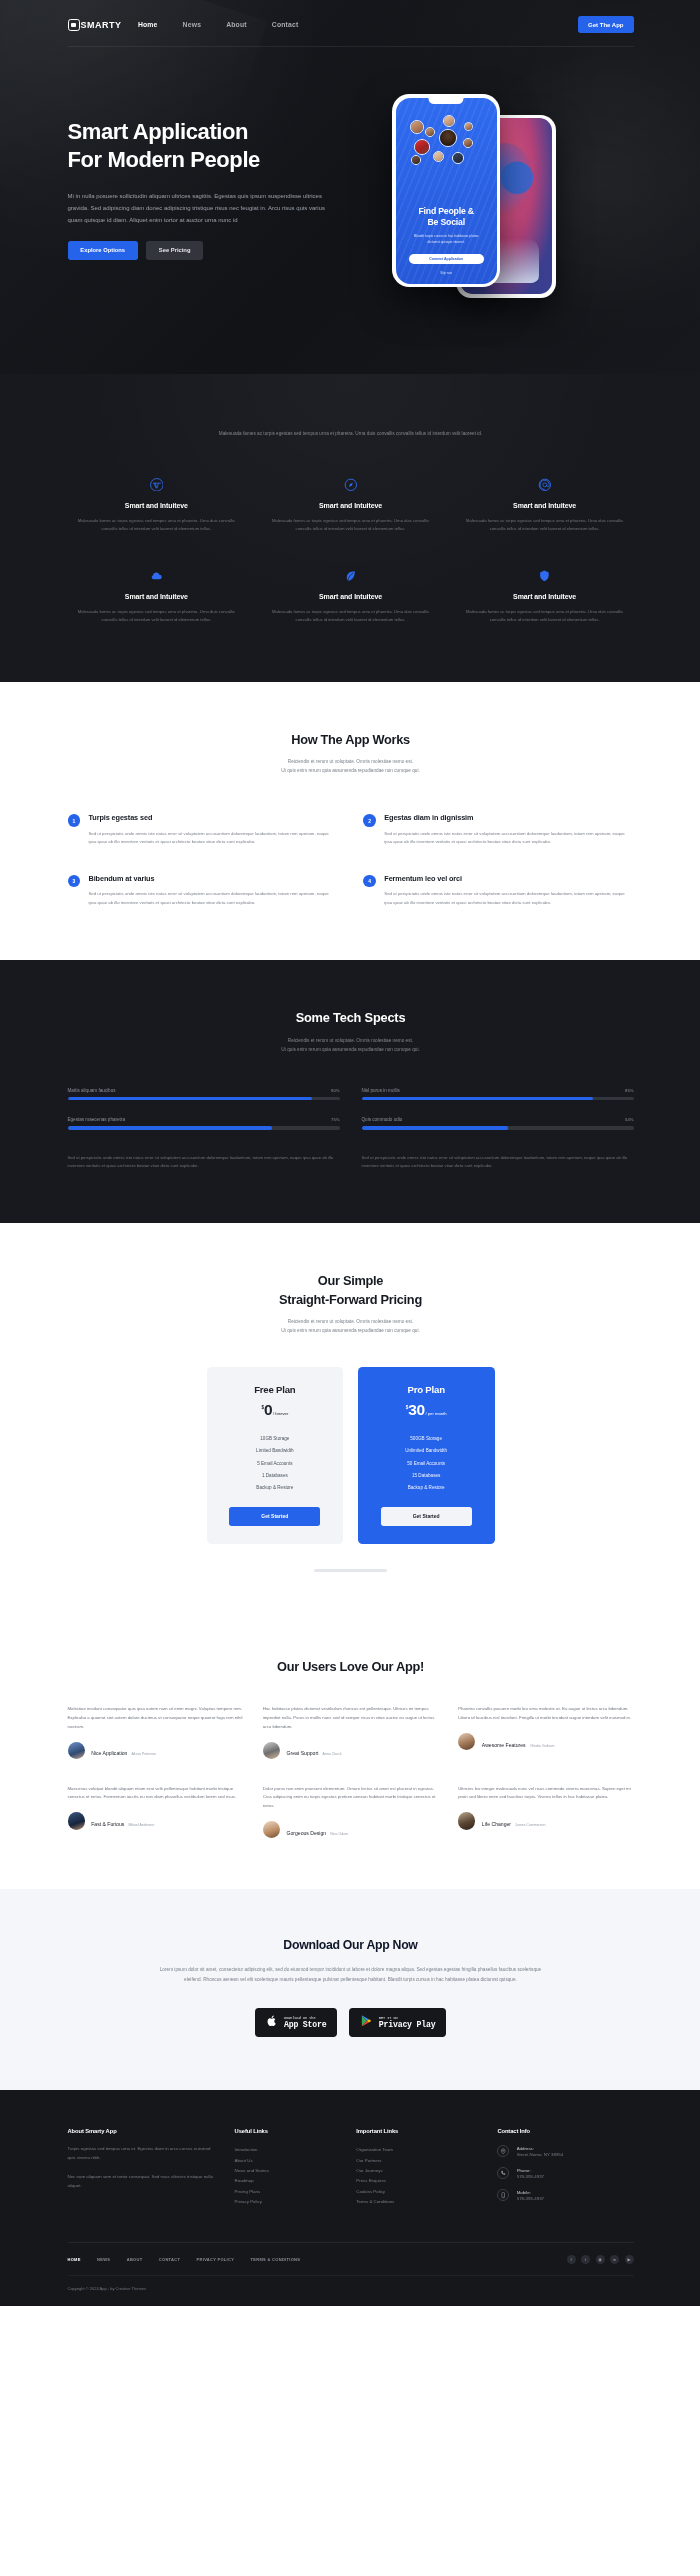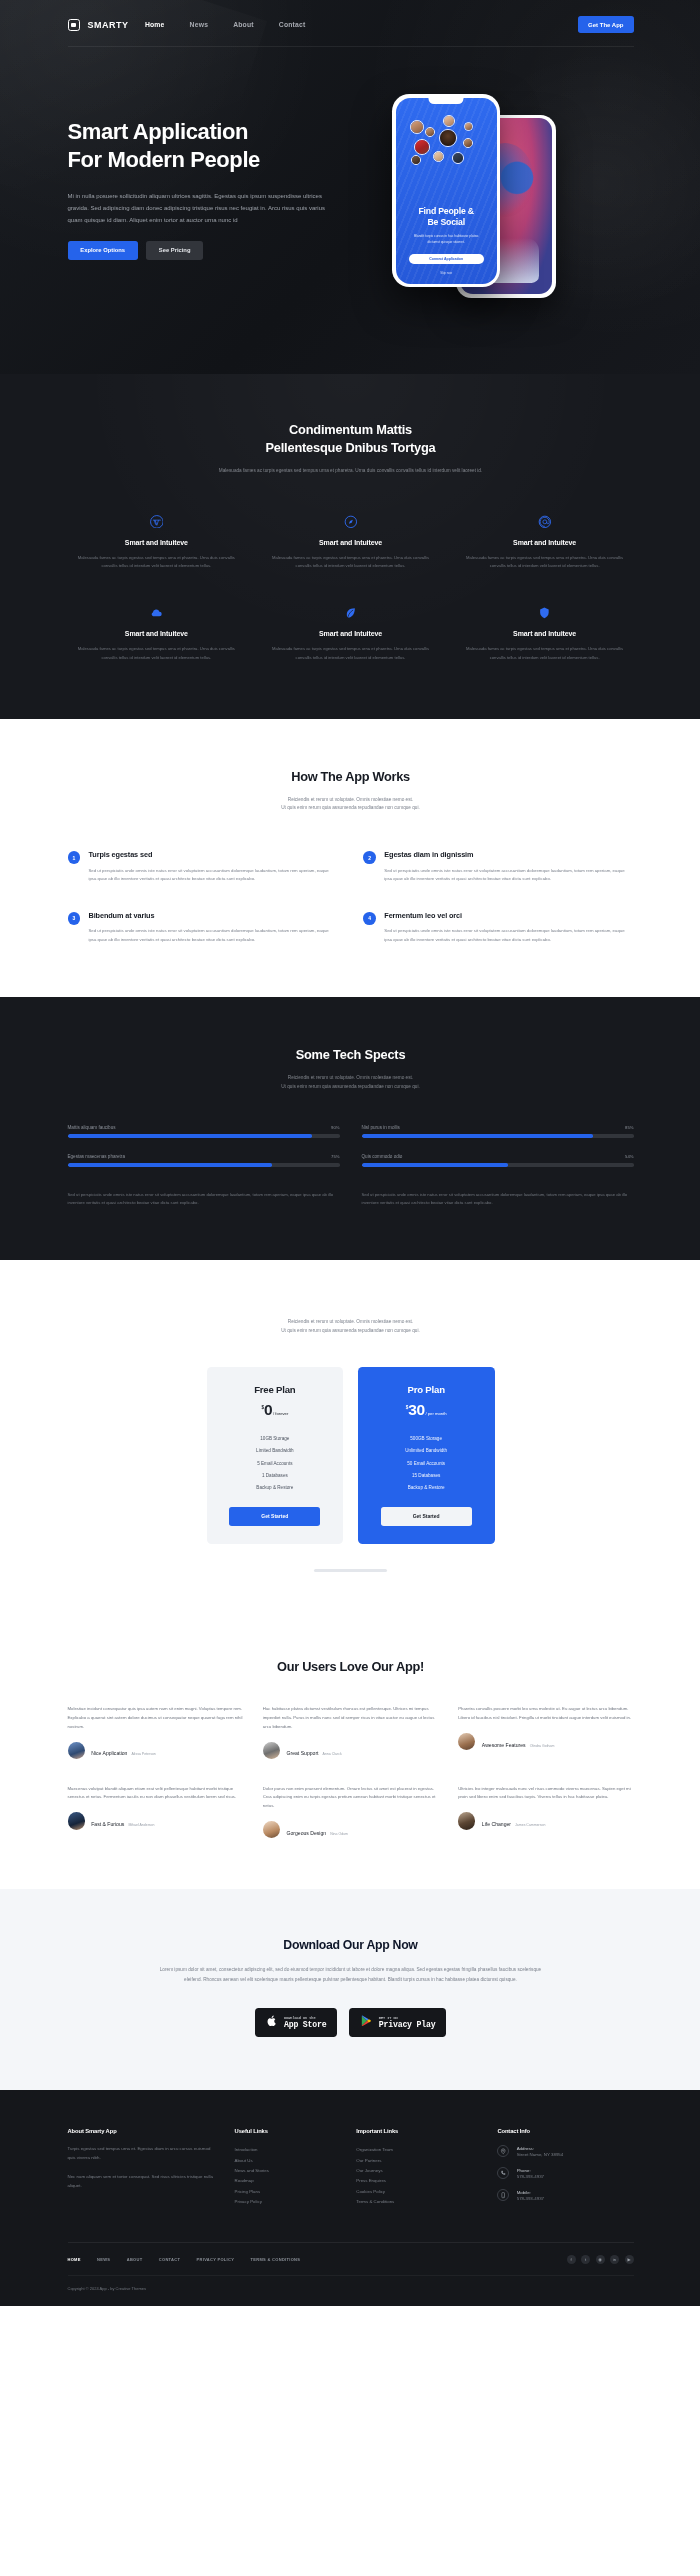--- a/index.html
+++ b/index.html
@@ -33,21 +33,21 @@
     background:radial-gradient(ellipse at center,rgba(255,255,255,.04),transparent 65%);
     pointer-events:none;
   }
 
   .nav {
     position:relative;z-index:5;
     display:flex;align-items:center;
     padding:16.4px 0 12.8px 0;
     width:566px;margin:0 auto;
   }
-  .brand { display:flex;align-items:center;gap:8px; }
+  .brand { display:flex;align-items:center;gap:1px; }
   .brand-mark{
     width:12px;height:12px;border:1.5px solid #fff;border-radius:2.7px;
     display:flex;align-items:center;justify-content:center;
   }
   .brand-mark i{ width:4.6px;height:4.6px;background:#fff;border-radius:0.9px;display:block; }
   .brand-name{ color:#fff;font-weight:bold;font-size:9px;letter-spacing:0.5px; }
   .nav-links{ display:flex;align-items:center;gap:25px;margin-left:16.4px; }
   .nav-links a{ color:#a7aab1;font-size:6.8px;text-decoration:none;font-weight:bold;letter-spacing:0.2px;}
   .nav-links a.active{ color:#ffffff; }
   .nav-cta{
@@ -357,24 +357,20 @@
             <div class="pf-btn">Connect Application</div>
             <div class="pf-skip">Skip now</div>
           </div>
         </div>
       </div>
     </div>
   </section>
 
   <section class="features">
     <div class="sec-head">
-      <h2>
-        <span>Condimentum Mattis</span><br>
-        <span>Pellentesque Dnibus Tortyga</span>
-      </h2>
       <p>Malesuada fames ac turpis egestas sed tempus urna et pharetra. Urna duis convallis convallis tellus id interdum velit laoreet id.</p>
     </div>
 
     <div class="feat-grid">
 
       <div class="feat">
         <div class="feat-ico">
           <svg width="13.7" height="13.7" viewBox="0 0 24 24">
               <circle cx="12" cy="12" r="11" fill="none" stroke="#2f6bf0" stroke-width="1.6"></circle>
               <path d="M5 9h14M9 9l3 9 3-9M7.5 9l2.5 8" fill="none" stroke="#2f6bf0" stroke-width="1.4"></path>
@@ -540,20 +536,24 @@
     </div>
 
     <div class="spec-notes">
       <p>Sed ut perspiciatis unde omnis iste natus error sit voluptatem accusantium doloremque laudantium, totam rem aperiam, eaque ipsa quae ab illo inventore veritatis et quasi architecto beatae vitae dicta sunt explicabo.</p>
       <p>Sed ut perspiciatis unde omnis iste natus error sit voluptatem accusantium doloremque laudantium, totam rem aperiam, eaque ipsa quae ab illo inventore veritatis et quasi architecto beatae vitae dicta sunt explicabo.</p>
     </div>
   </section>
 
   <section class="pricing">
     <div class="sec-head sec-head-dark">
+      <h2>
+        <span>Our Simple</span><br>
+        <span>Straight-Forward Pricing</span>
+      </h2>
       <p>
         <span>Reiciendis et rerum ut voluptate. Omnis molestiae nemo est.</span><br>
         <span>Ut quis enim rerum quia assumenda repudiandae non cumque qui.</span>
       </p>
     </div>
 
     <div class="plans">
 
       <div class="plan plan-free">
         <h3>Free Plan</h3>

